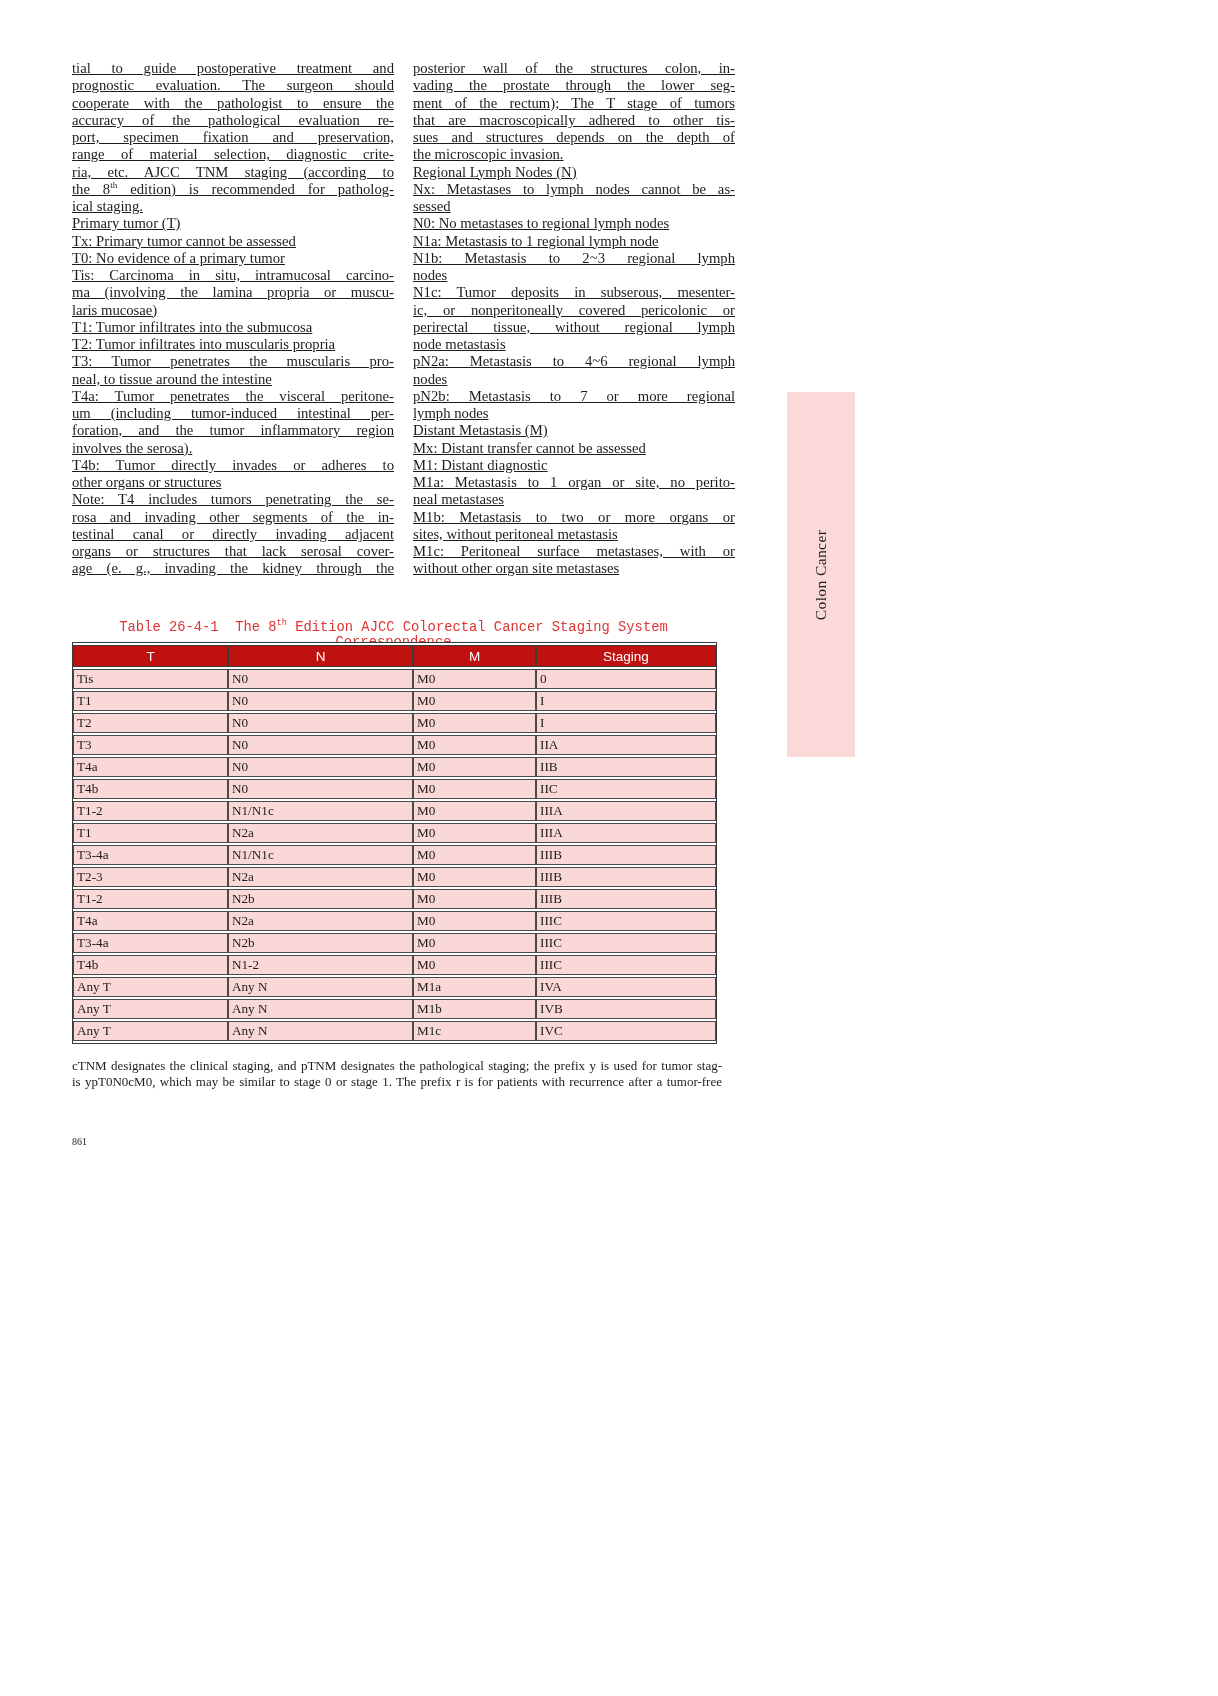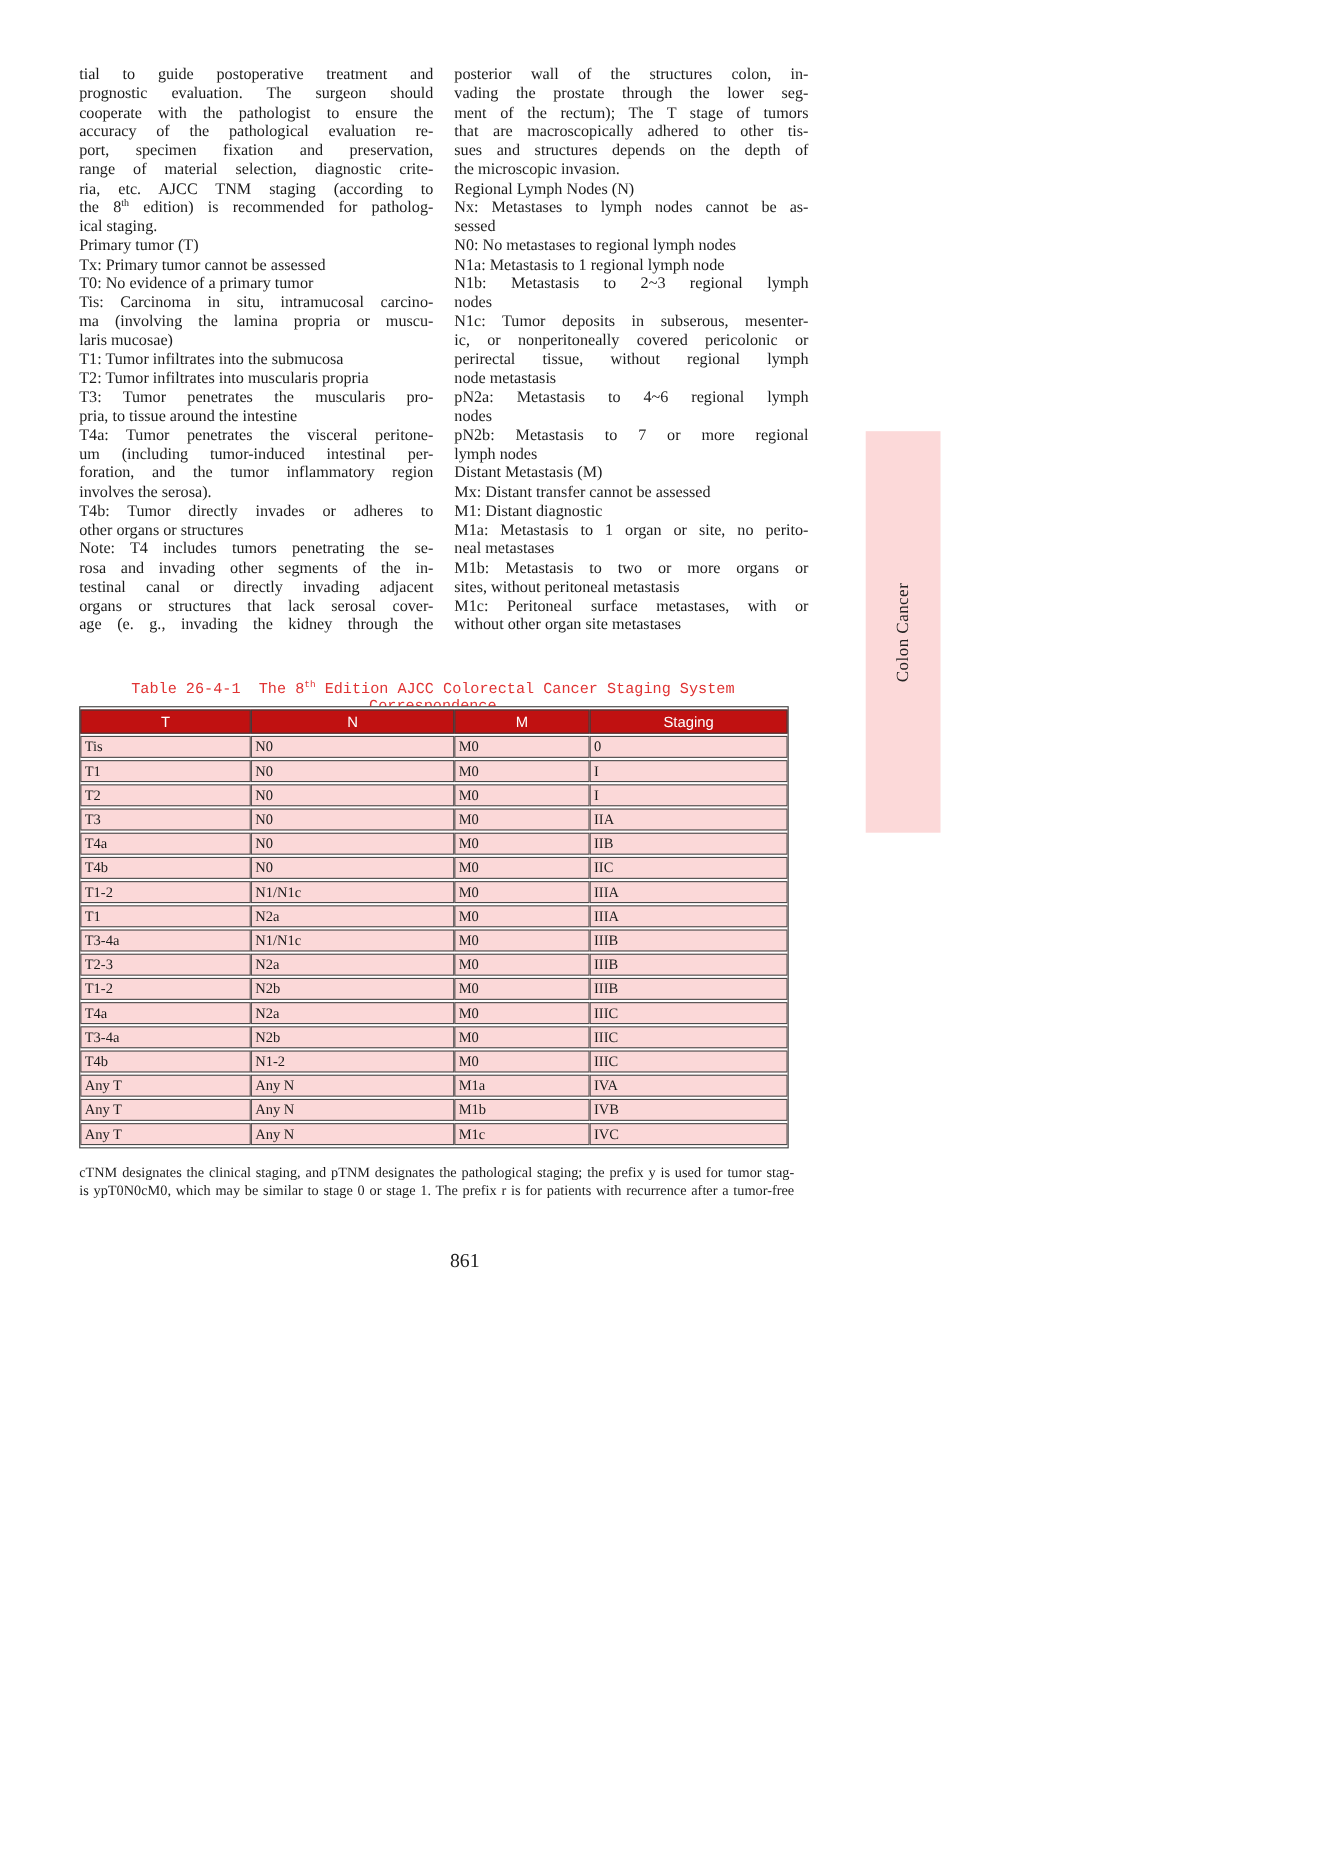--- a/index.html
+++ b/index.html
@@ -4,21 +4,21 @@
 <style>
   html,body { margin:0; padding:0; }
   body {
     width:1218px; height:1696px; background:#ffffff; position:relative;
     font-family:"Liberation Serif", serif; color:#1c1c1c;
     -webkit-font-smoothing:antialiased;
   }
   sup { font-size:62%; vertical-align:super; line-height:0; }
 
   
-  .columns { position:absolute; left:72px; top:60px; width:663px; display:flex; gap:19px; }
+  .columns { position:absolute; left:72px; top:60px; width:663px; display:flex; gap:19px;text-decoration:underline; }
   .col { width:322px; font-size:14.7px; line-height:17.25px; }
   .line { text-align:left; }
   .jl { text-align:justify; text-align-last:justify; }
 
   
   .table-title {
     position:absolute; left:72px; top:620px; width:643px; text-align:center;
     font-family:Liberation Mono, monospace; font-size:13.8px; color:var(--title-color,#e03333);
   }
 
@@ -38,21 +38,21 @@
     font-size:13.2px; height:18px; line-height:18px; padding:0 0 0 3px;
     overflow:hidden; white-space:nowrap;
   }
   .tnm col.c1 { width:155px; } .tnm col.c2 { width:185px; }
   .tnm col.c3 { width:123px; } .tnm col.c4 { width:180px; }
 
   
   .footnote { position:absolute; left:72px; top:1058px; width:650px; font-size:13px; line-height:15.6px; }
 
   
-  .page-number { position:absolute; left:72px; top:1136px; width:701px; text-align:center; font-size:18px; }
+  .page-number { position:absolute; left:72px; top:1136px; width:701px; text-align:left; font-size:10px; }
 
   
   .side-tab {
     position:absolute; left:787px; top:392px; width:68px; height:365px;
     background:var(--tab-bg,#fcd9d9); display:flex; align-items:center; justify-content:center;
   }
   .side-tab .vtext {
     transform:rotate(-90deg); white-space:nowrap;
     font-size:15.5px; letter-spacing:0.4px; color:#222222;
   }
@@ -73,21 +73,21 @@
       <div class="line">ical staging.</div>
       <div class="line">Primary tumor (T)</div>
       <div class="line">Tx: Primary tumor cannot be assessed</div>
       <div class="line">T0: No evidence of a primary tumor</div>
       <div class="line jl">Tis: Carcinoma in situ, intramucosal carcino-</div>
       <div class="line jl">ma (involving the lamina propria or muscu-</div>
       <div class="line">laris mucosae)</div>
       <div class="line">T1: Tumor infiltrates into the submucosa</div>
       <div class="line">T2: Tumor infiltrates into muscularis propria</div>
       <div class="line jl">T3: Tumor penetrates the muscularis pro-</div>
-      <div class="line">pria, to tissue around the intestine</div>
+      <div class="line">neal, to tissue around the intestine</div>
       <div class="line jl">T4a: Tumor penetrates the visceral peritone-</div>
       <div class="line jl">um (including tumor-induced intestinal per-</div>
       <div class="line jl">foration, and the tumor inflammatory region</div>
       <div class="line">involves the serosa).</div>
       <div class="line jl">T4b: Tumor directly invades or adheres to</div>
       <div class="line">other organs or structures</div>
       <div class="line jl">Note: T4 includes tumors penetrating the se-</div>
       <div class="line jl">rosa and invading other segments of the in-</div>
       <div class="line jl">testinal canal or directly invading adjacent</div>
       <div class="line jl">organs or structures that lack serosal cover-</div>

